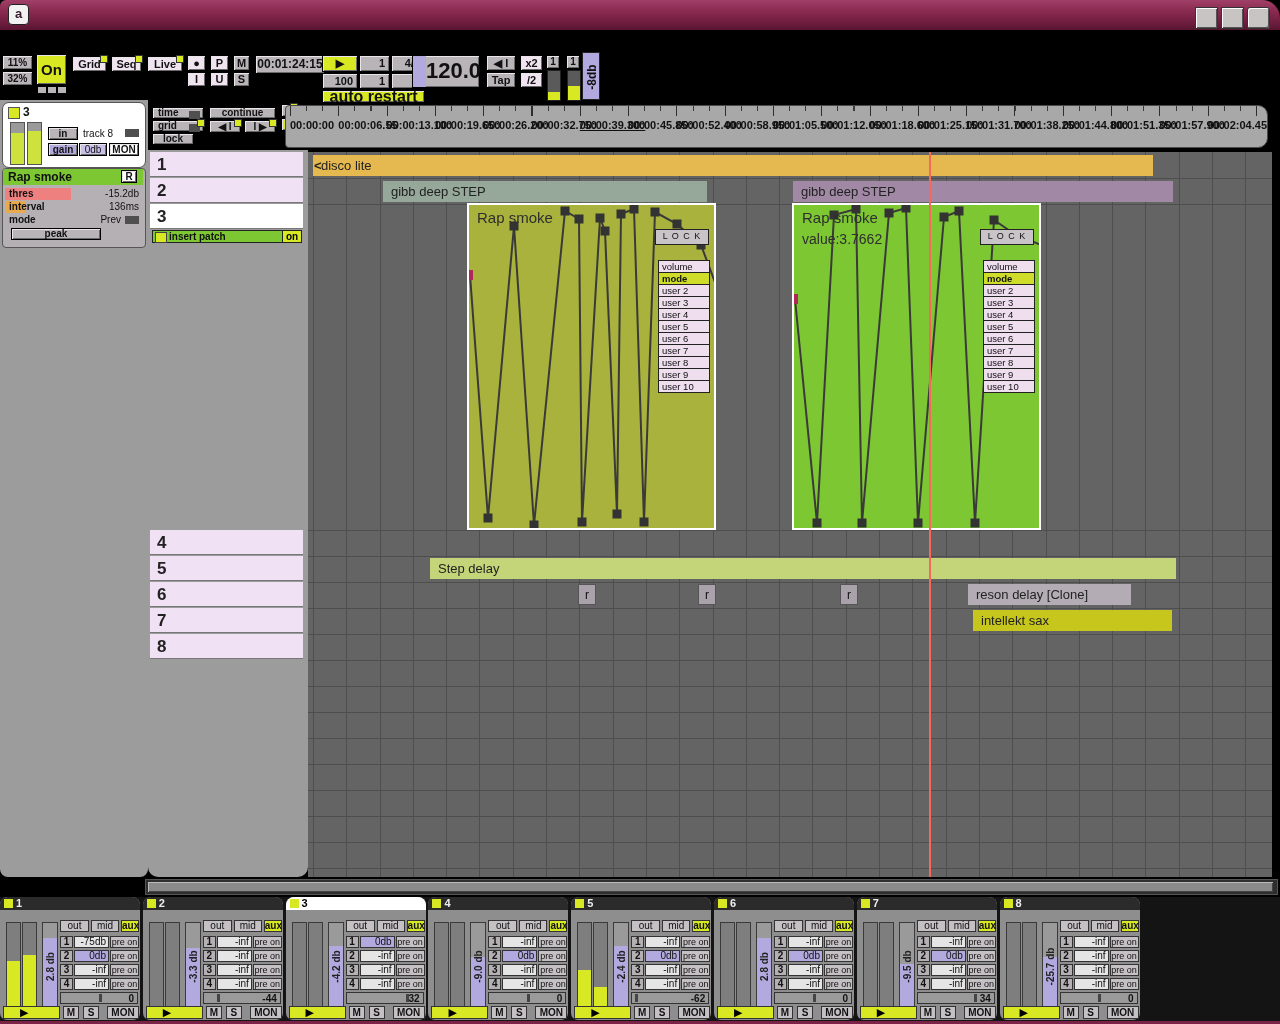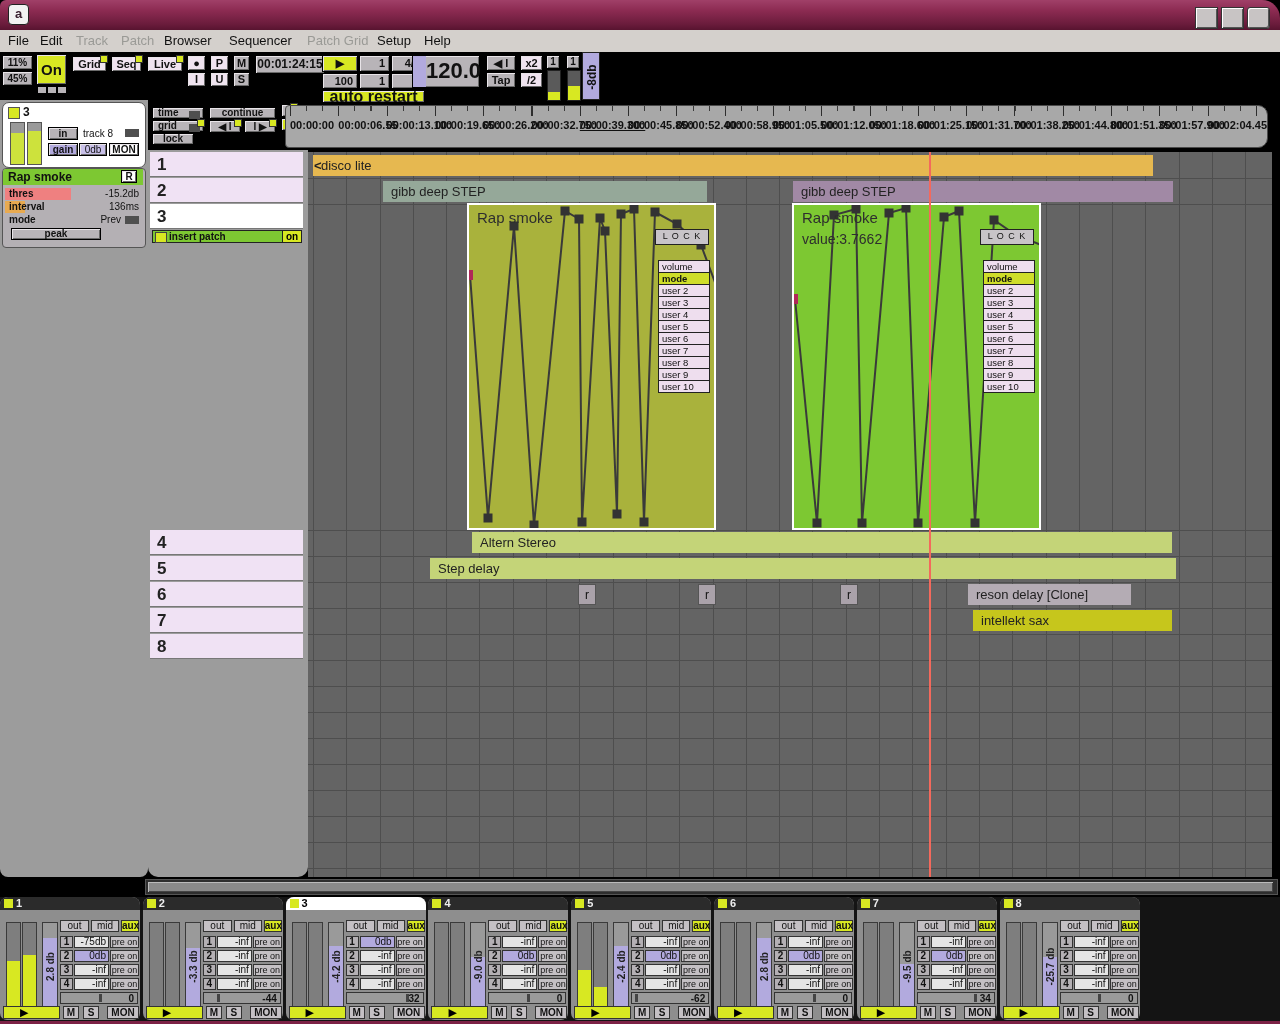--- a/index.html
+++ b/index.html
@@ -100,35 +100,24 @@
 
 <div id="app">
 
   <div class="abs" id="titlebar">
     <div class="abs" id="app-icon">a</div>
     <div class="abs winbtn" style="left:1195px"></div>
     <div class="abs winbtn" style="left:1221px"></div>
     <div class="abs winbtn" style="left:1247px;border-radius:3px"></div>
   </div>
 
-  <div class="abs" id="menubar">
-    <span class="abs menu-item" style="left:8px">File</span>
-    <span class="abs menu-item" style="left:40px">Edit</span>
-    <span class="abs menu-item disabled" style="left:76px">Track</span>
-    <span class="abs menu-item disabled" style="left:121px">Patch</span>
-    <span class="abs menu-item" style="left:164px">Browser</span>
-    <span class="abs menu-item" style="left:229px">Sequencer</span>
-    <span class="abs menu-item disabled" style="left:307px">Patch Grid</span>
-    <span class="abs menu-item" style="left:377px">Setup</span>
-    <span class="abs menu-item" style="left:424px">Help</span>
-  </div>
 
   <div class="abs" id="toolbar">
     <div class="tb" style="left:2px;top:3px;width:31px;height:15px;line-height:13px;font-size:10px">11%</div>
-    <div class="tb" style="left:2px;top:19px;width:31px;height:15px;line-height:13px;font-size:10px">45%</div>
+    <div class="tb" style="left:2px;top:19px;width:31px;height:15px;line-height:13px;font-size:10px">32%</div>
     <div class="tb yellow" style="left:36px;top:2px;width:31px;height:31px;line-height:29px;font-size:15px">On</div>
     <div class="abs" style="left:38px;top:35px;width:8px;height:6px;background:#b8b4b8"></div>
     <div class="abs" style="left:48px;top:35px;width:8px;height:6px;background:#b8b4b8"></div>
     <div class="abs" style="left:58px;top:35px;width:8px;height:6px;background:#b8b4b8"></div>
     <div class="tb pink" style="left:72px;top:4px;width:35px;height:16px;line-height:14px">Grid<i class="ydot"></i></div>
     <div class="tb pink" style="left:111px;top:4px;width:31px;height:16px;line-height:14px">Seq<i class="ydot"></i></div>
     <div class="tb pink" style="left:147px;top:4px;width:36px;height:16px;line-height:14px">Live<i class="ydot"></i></div>
     <div class="tb pink" style="left:187px;top:3px;width:19px;height:16px;line-height:14px">●</div>
     <div class="tb pink" style="left:187px;top:20px;width:19px;height:15px;line-height:13px">I</div>
     <div class="tb pink" style="left:210px;top:3px;width:19px;height:16px;line-height:14px">P</div>
@@ -346,21 +335,20 @@
           <div class="param-item">user 4</div>
           <div class="param-item">user 5</div>
           <div class="param-item">user 6</div>
           <div class="param-item">user 7</div>
           <div class="param-item">user 8</div>
           <div class="param-item">user 9</div>
           <div class="param-item">user 10</div>
         </div>
     </div>
 
-    <div class="clip" style="left:164px;top:380px;width:700px;background:#c4d478">Altern Stereo</div>
     <div class="clip" style="left:122px;top:406px;width:746px;background:#c4d478">Step delay</div>
     <div class="rmark" style="left:270px;top:432px">r</div>
     <div class="rmark" style="left:390px;top:432px">r</div>
     <div class="rmark" style="left:532px;top:432px">r</div>
     <div class="clip" style="left:660px;top:432px;width:163px;background:#b4acb4">reson delay [Clone]</div>
     <div class="clip" style="left:665px;top:458px;width:199px;background:#c6c61c">intellekt sax</div>
     <div id="playhead" style="left:621px"></div>
   </div>
 
   <div class="abs" id="hscroll">

